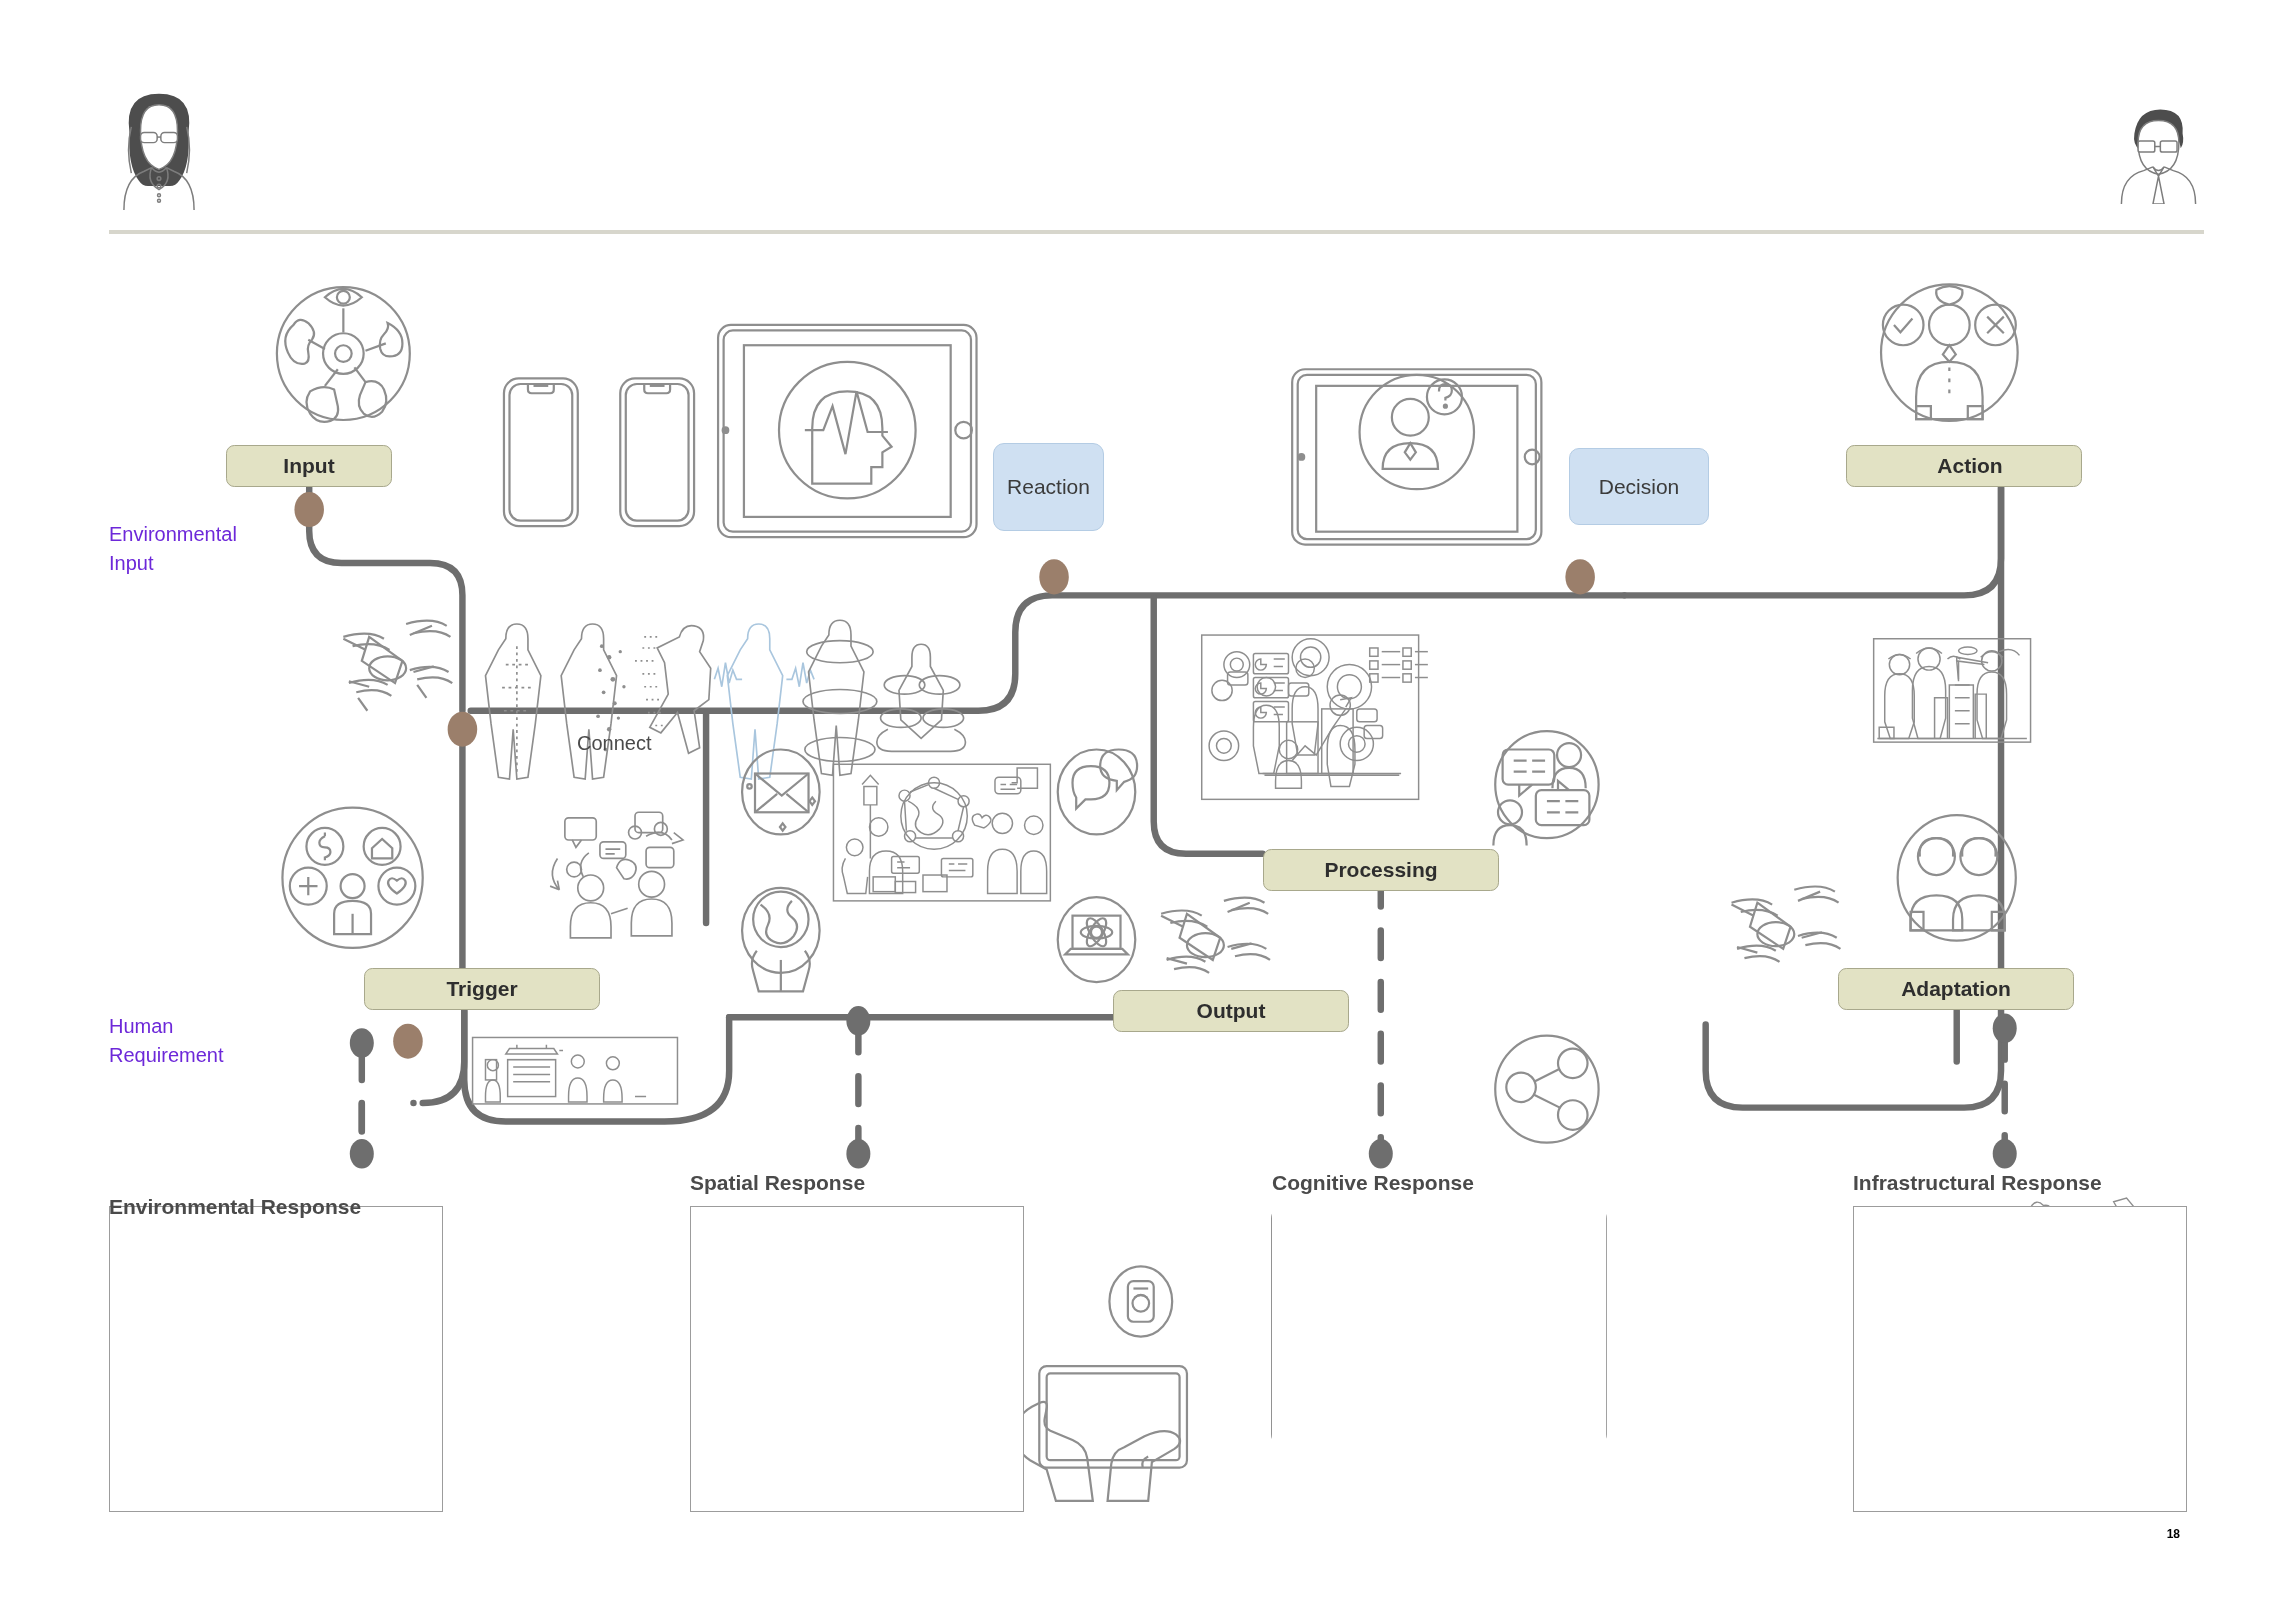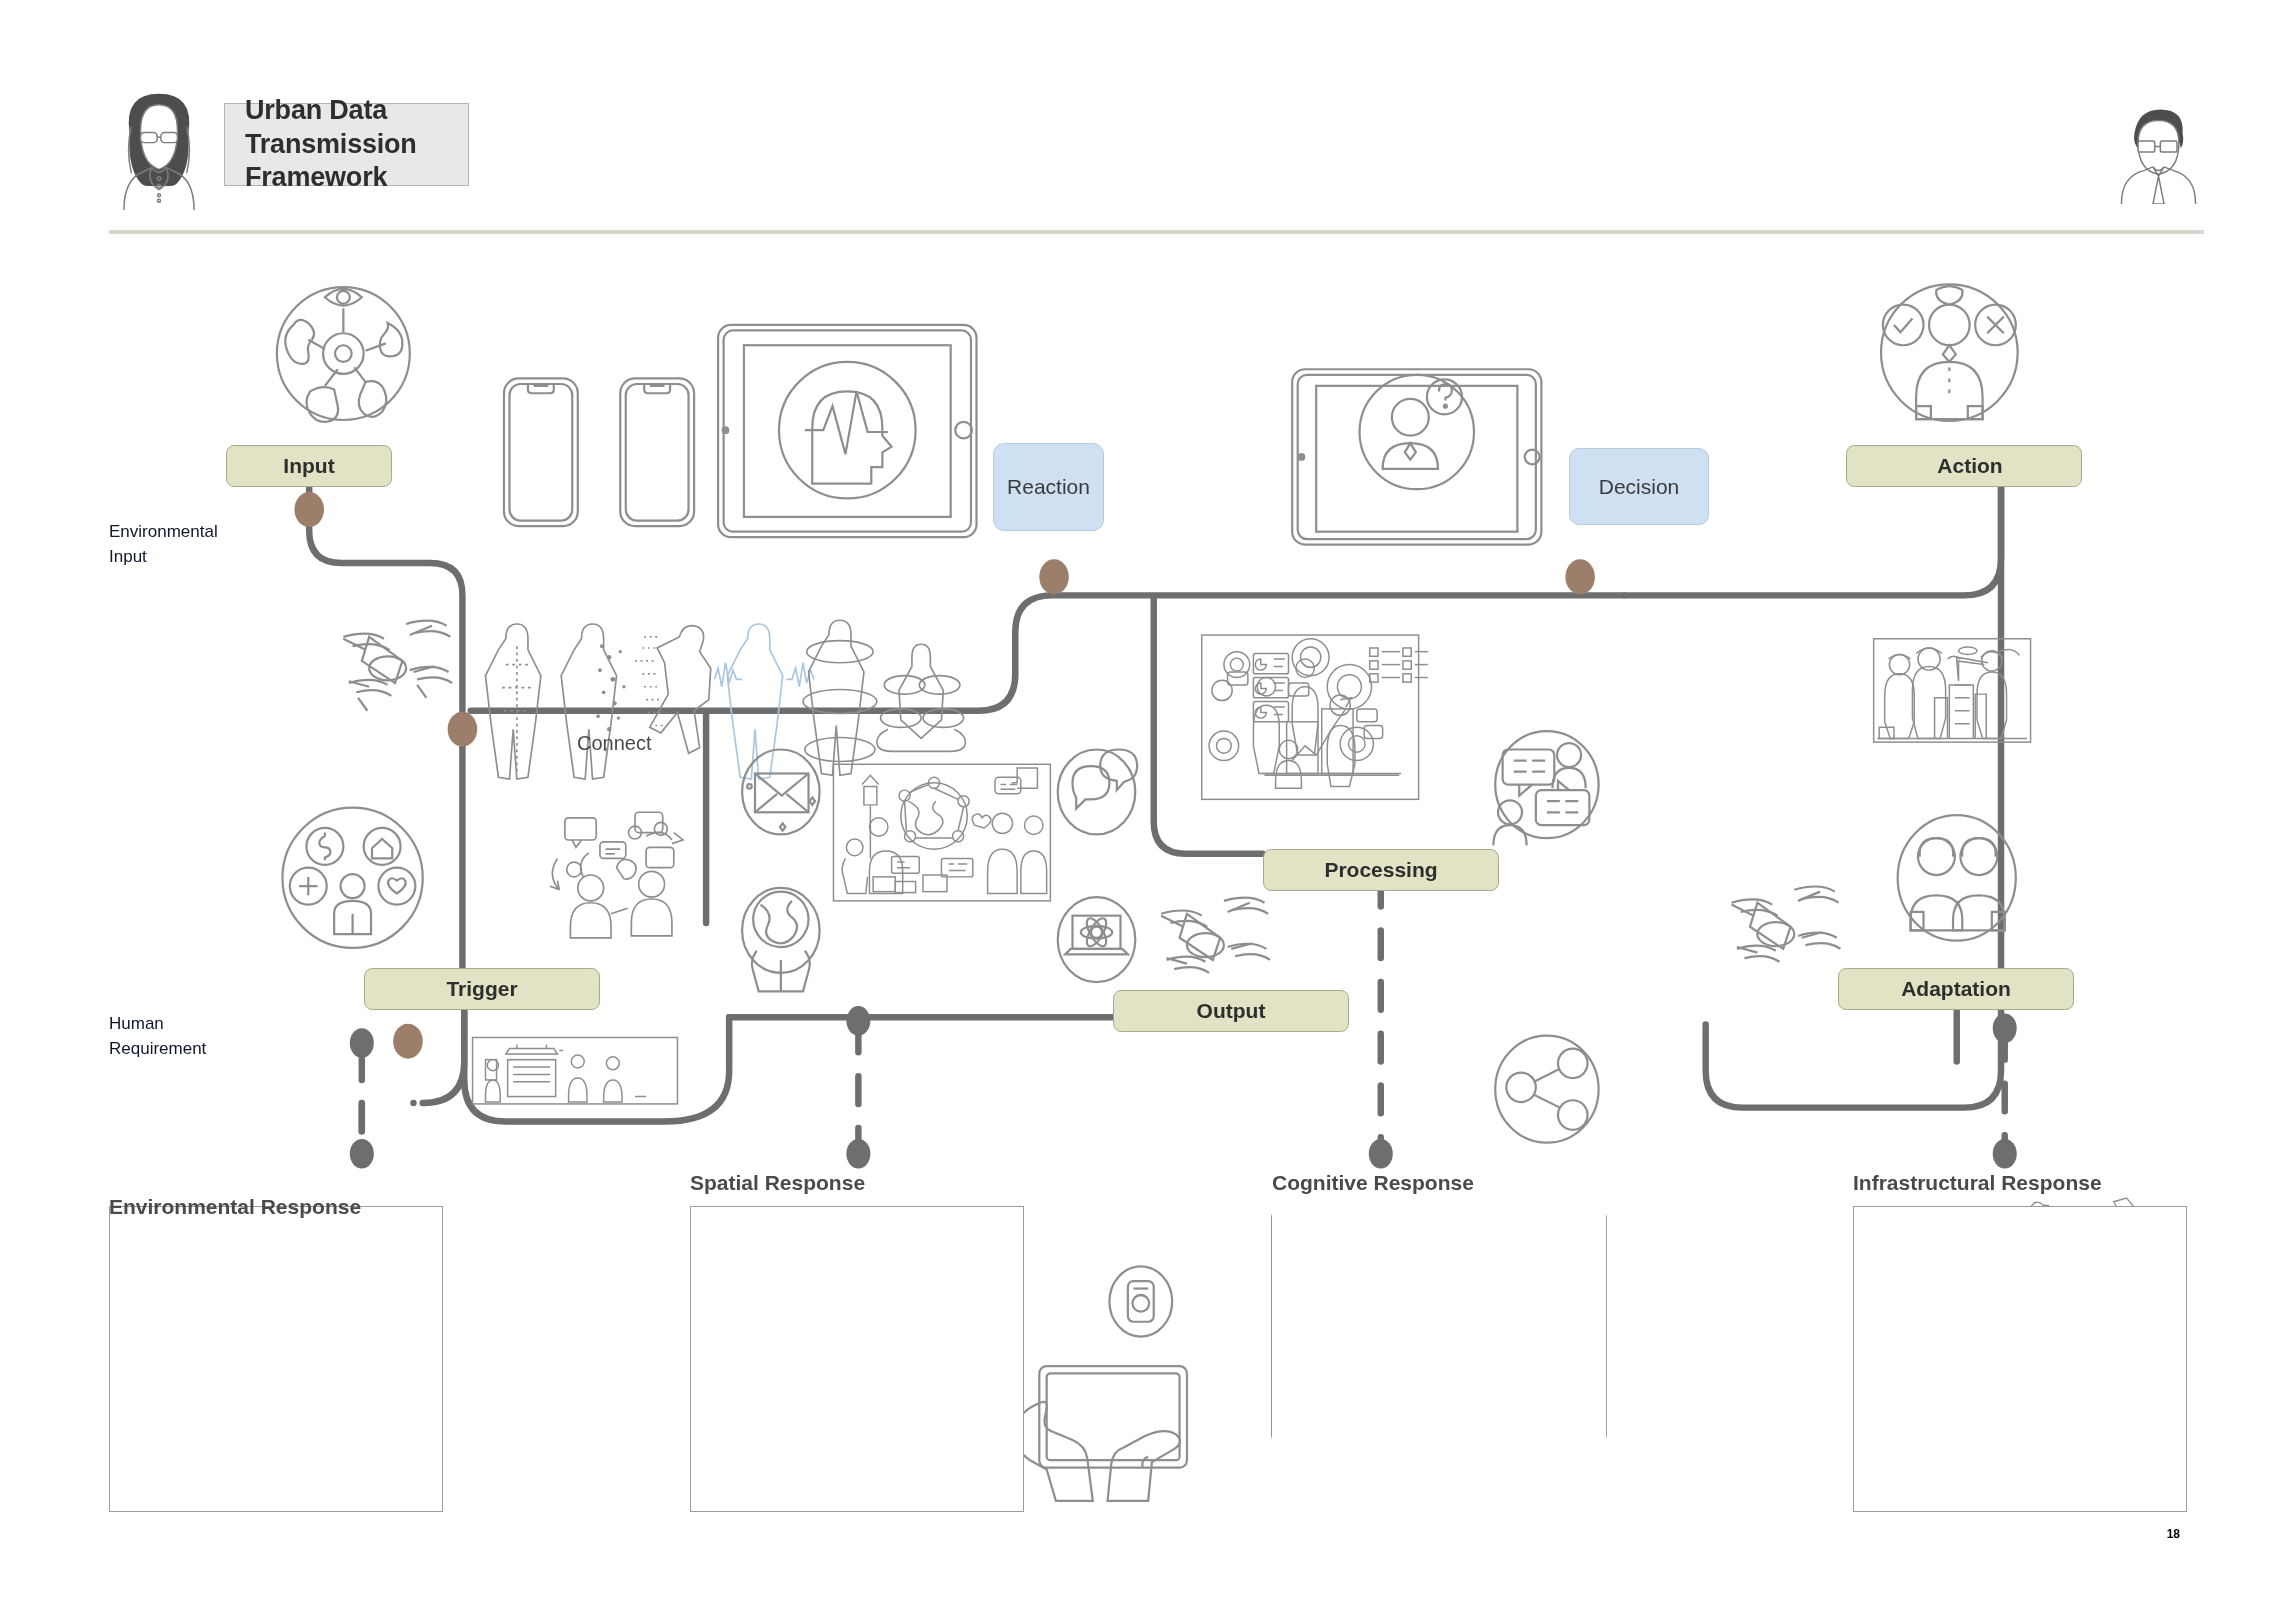--- a/index.html
+++ b/index.html
@@ -42,21 +42,21 @@
     position: absolute; left: 769px; top: 125px; width: 1154px;
     font-size: 21px; line-height: 1.75; color: #4a4a4a;
   }
   #header-rule {
     position: absolute; left: 109px; top: 230px; width: 2095px; height: 3.7px;
     background: #d7d6cc;
   }
 
   
   .side-label {
-    position: absolute; font-size: 17px; line-height: 1.45; color: #0f172a;
+    position: absolute; font-size: 20px; line-height: 1.45; color: #6d28d9;
   }
   #label-env-input { left: 109px; top: 520px; }
   #label-human-req { left: 109px; top: 1012px; }
 
   
   .pill {
     position: absolute;
     height: 42px;
     border-radius: 8.3px;
     display: flex; align-items: center; justify-content: center;
@@ -937,23 +937,20 @@
       <path d="M26 44 q0 -24 22 -24 q22 0 22 24 q0 30 -22 34 q-22 -4 -22 -34 z" fill="#ffffff"></path>
       <rect x="26" y="42" width="18" height="12" rx="2" fill="#ffffff"></rect>
       <rect x="50" y="42" width="18" height="12" rx="2" fill="#ffffff"></rect>
       <path d="M44 48 h6"></path>
       <path d="M8 110 q0 -30 24 -36 l10 -4 M88 110 q0 -30 -24 -36 l-10 -4"></path>
       <path d="M42 70 q6 8 12 0"></path>
       <path d="M42 70 l6 10 l-6 30 h12 l-6 -30 l6 -10"></path>
     </g>
   </svg>
 
-  <div id="title-box">
-    <div id="title-text"><span>Urban Data Transmission</span><br><span>Framework</span></div>
-  </div>
 
   <div id="header-rule"></div>
 </div>
 
 <div class="side-label" id="label-env-input">
   <span>Environmental</span><br><span>Input</span>
 </div>
 <div class="side-label" id="label-human-req">
   <span>Human</span><br><span>Requirement</span>
 </div>

